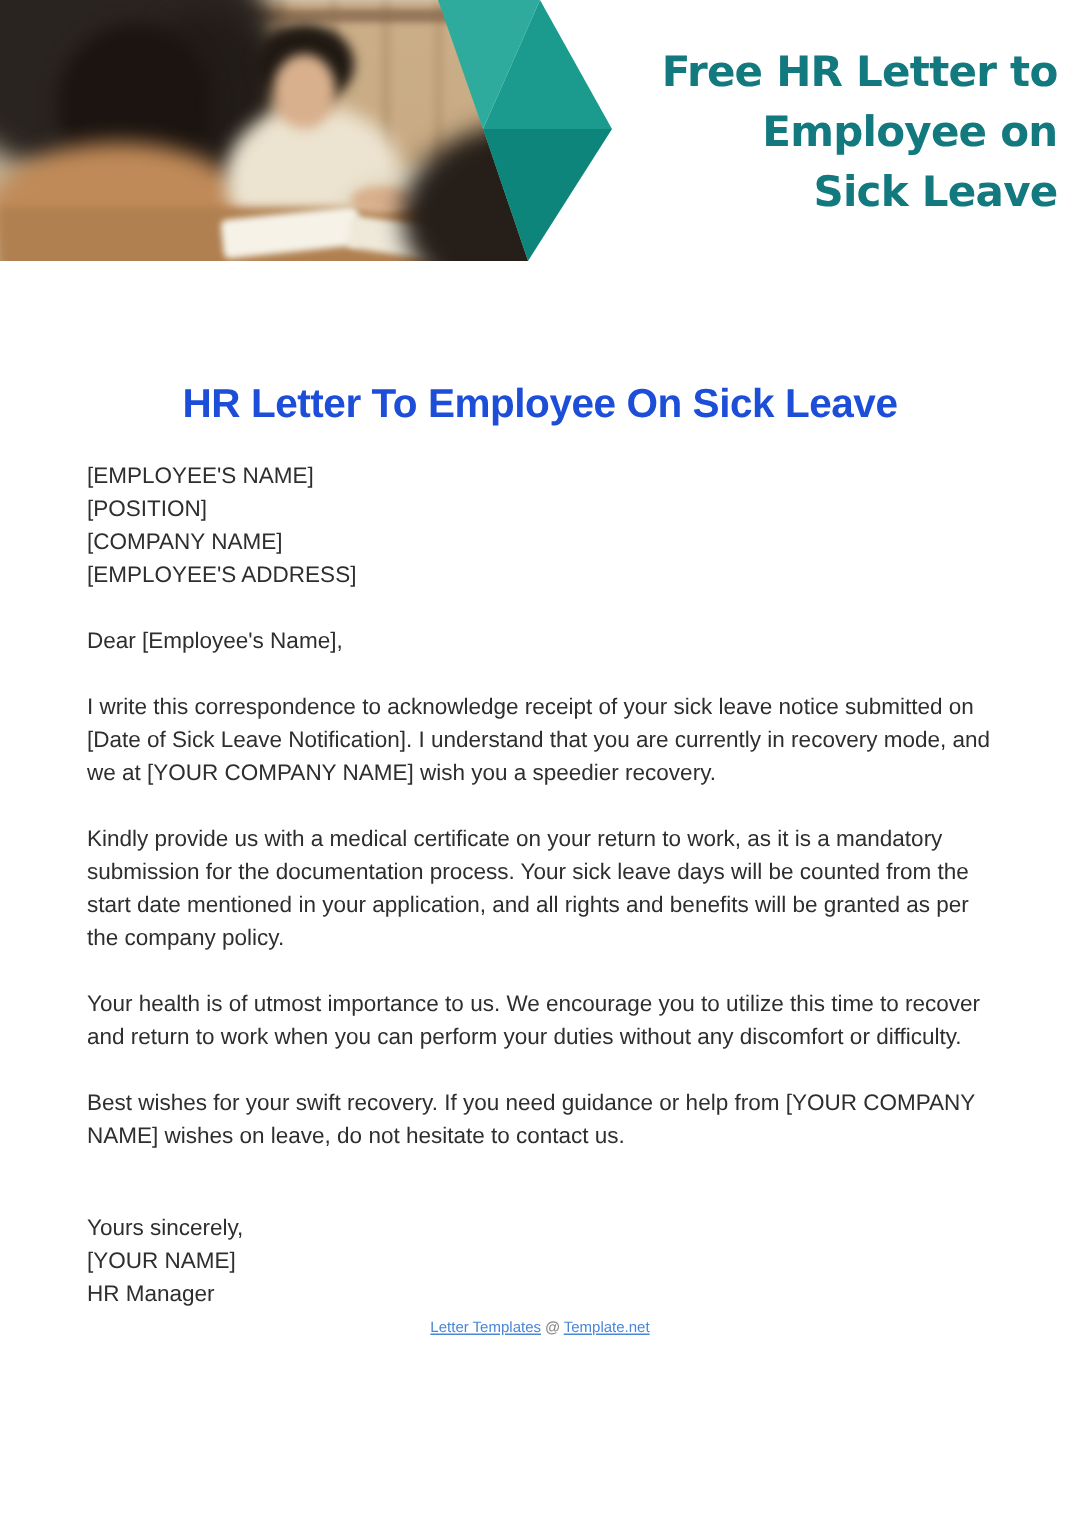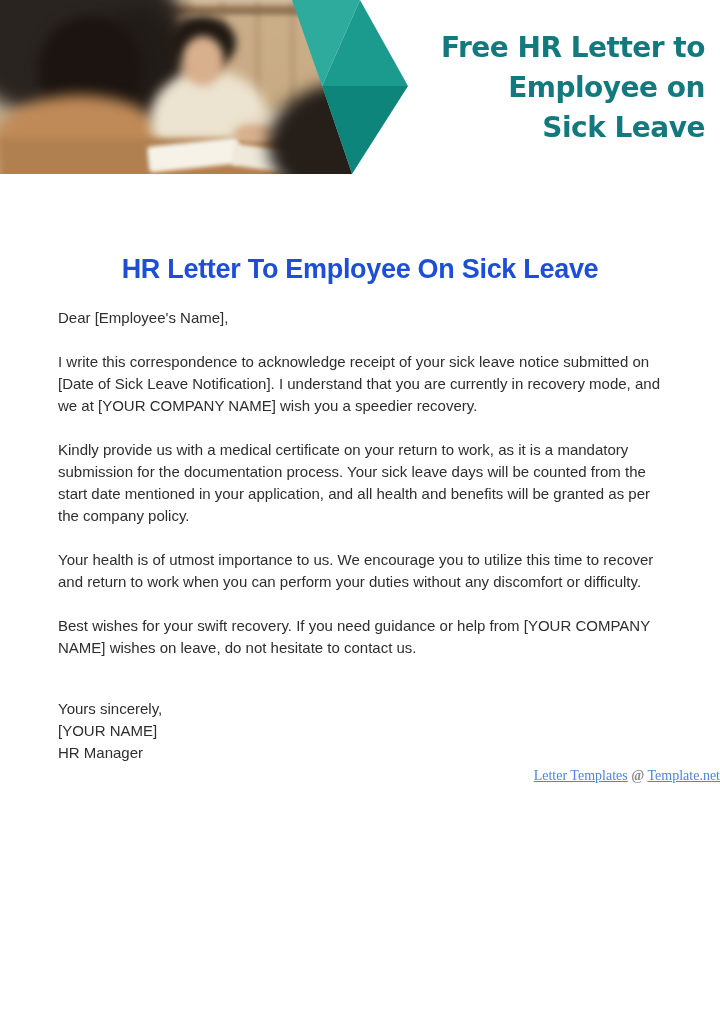--- a/index.html
+++ b/index.html
@@ -68,21 +68,21 @@
     letter-spacing:-0.3px;
   }
   .date-line { margin-top:37px; }
   .recipient { margin-top:22px; }
   .salutation { margin-top:22px; }
   .para { margin-top:22px; }
   .closing { margin-top:39px; }
   .closing-name { font-weight:400; }
 
   
-  .footer { margin-top:1px; text-align:right; font-size:14px; line-height:22px;font-family:Liberation Serif, serif; }
+  .footer { margin-top:1px; text-align:center; font-size:10px; line-height:22px; }
   .footer a { color:#4a86d8; text-decoration:underline; cursor:pointer; }
   .footer .at-sep { color:#8a8a8a; font-weight:700; text-decoration:none; }
 </style>
 </head>
 <body>
 
 <div class="page">
 
   <header class="hero">
 
@@ -113,25 +113,31 @@
     <h1 class="hero-title">Free HR Letter to
 Employee on
 Sick Leave</h1>
   </header>
 
   <main class="letter">
 
     <h2 class="letter-title">HR Letter To Employee On Sick Leave</h2>
 
 
+    <div class="recipient">
+      <div>[EMPLOYEE'S NAME]</div>
+      <div>[POSITION]</div>
+      <div>[COMPANY NAME]</div>
+      <div>[EMPLOYEE'S ADDRESS]</div>
+    </div>
 
     <p class="salutation">Dear [Employee's Name],</p>
 
     <p class="para">I write this correspondence to acknowledge receipt of your sick leave notice submitted on [Date of Sick Leave Notification]. I understand that you are currently in recovery mode, and we at [YOUR COMPANY NAME] wish you a speedier recovery.</p>
-    <p class="para">Kindly provide us with a medical certificate on your return to work, as it is a mandatory submission for the documentation process. Your sick leave days will be counted from the start date mentioned in your application, and all health and benefits will be granted as per the company policy.</p>
+    <p class="para">Kindly provide us with a medical certificate on your return to work, as it is a mandatory submission for the documentation process. Your sick leave days will be counted from the start date mentioned in your application, and all rights and benefits will be granted as per the company policy.</p>
     <p class="para">Your health is of utmost importance to us. We encourage you to utilize this time to recover and return to work when you can perform your duties without any discomfort or difficulty.</p>
     <p class="para">Best wishes for your swift recovery. If you need guidance or help from [YOUR COMPANY NAME] wishes on leave, do not hesitate to contact us.</p>
 
     <div class="closing">
       <div>Yours sincerely,</div>
       <div class="closing-name">[YOUR NAME]</div>
       <div>HR Manager</div>
     </div>
   </main>
 

